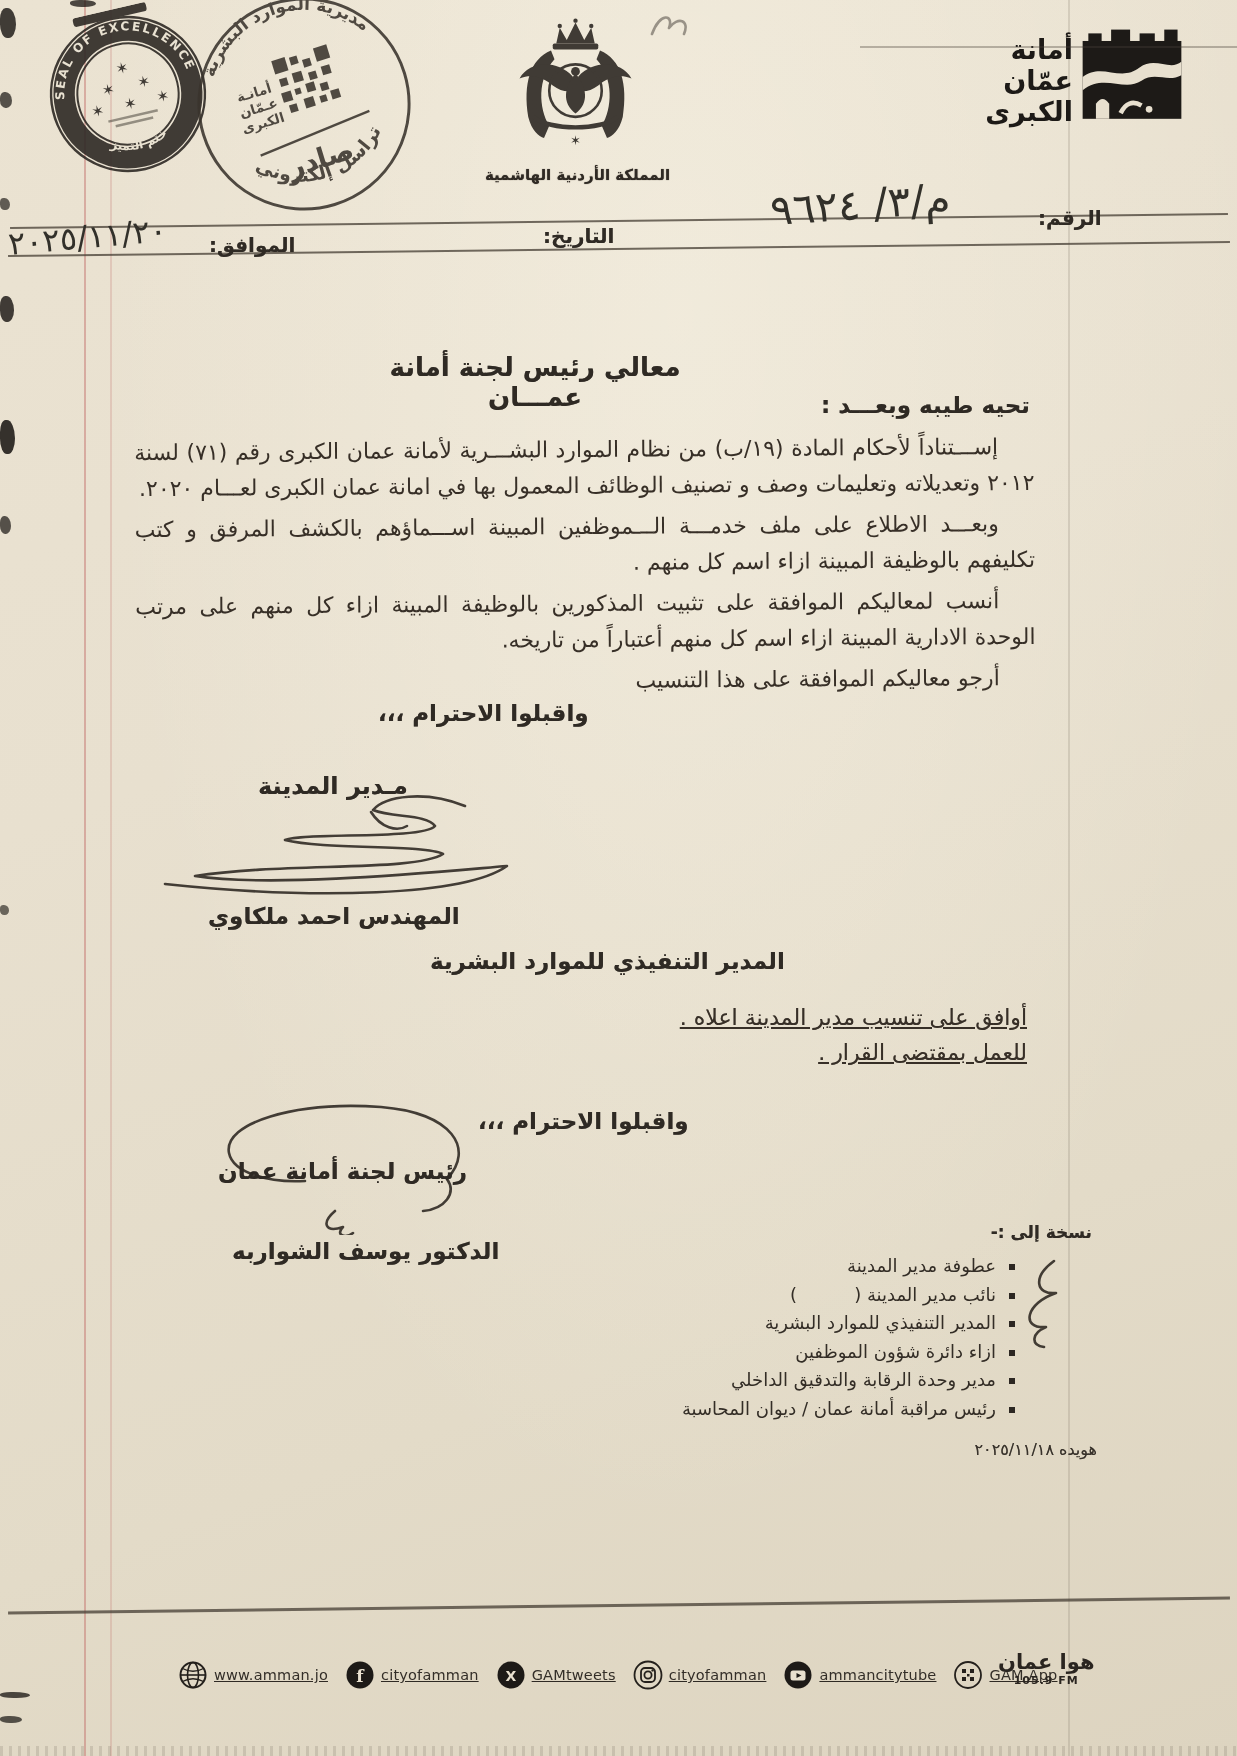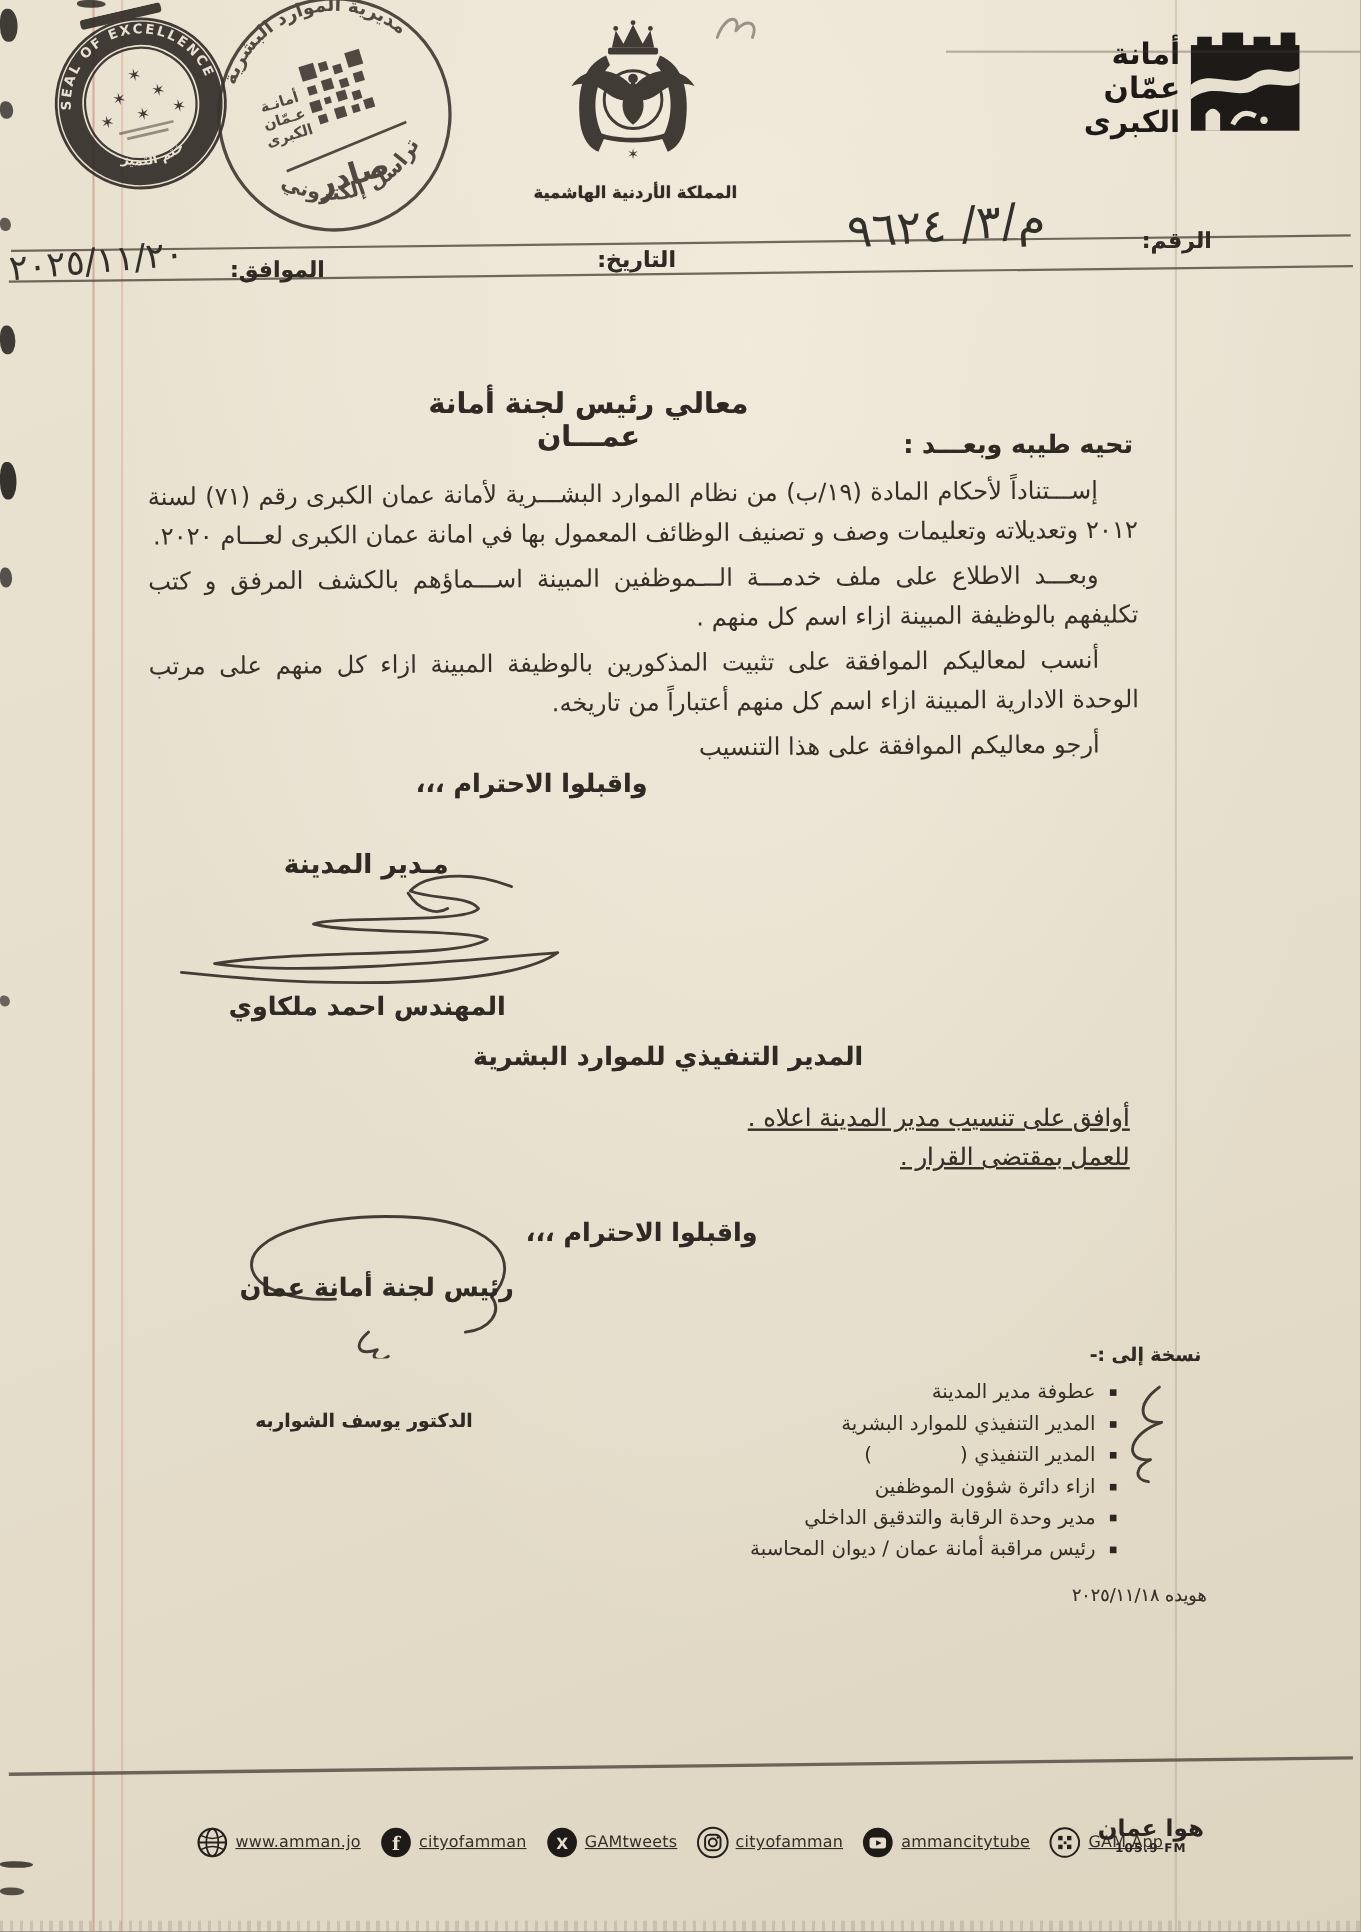--- a/index.html
+++ b/index.html
@@ -195,27 +195,27 @@
   </div>
 
   <div class="abs ar b soft" style="left:478px;top:1108px;font-size:23px;">واقبلوا الاحترام ،،،</div>
 
   <svg class="abs sig" style="left:185px;top:1095px;" width="300" height="140" viewBox="0 0 300 140">
     <path d="M262,84 C290,54 268,18 196,12 C110,6 38,28 44,58 C48,78 84,88 120,86"></path>
     <path d="M262,84 C272,98 260,114 238,116"></path>
     <path d="M150,116 C136,128 140,138 158,132 C150,140 160,144 168,138"></path>
   </svg>
   <div class="abs ar b soft" style="left:218px;top:1158px;font-size:23px;">رئيس لجنة أمانة عمان</div>
-  <div class="abs ar b soft" style="left:232px;top:1238px;font-size:17px;margin-top:44px;">الدكتور يوسف الشواربه</div>
+  <div class="abs ar b soft" style="left:232px;top:1238px;font-size:23px;">الدكتور يوسف الشواربه</div>
 
   <div class="abs ar b soft" style="right:145px;top:1222px;font-size:17px;">نسخة إلى :-</div>
   <ul class="copies abs ar" style="right:222px;top:1252px;">
     <li>عطوفة مدير المدينة</li>
+    <li>نائب مدير المدينة (&nbsp;&nbsp;&nbsp;&nbsp;&nbsp;&nbsp;&nbsp;&nbsp;&nbsp;&nbsp;)</li>
     <li>المدير التنفيذي للموارد البشرية</li>
-    <li>المدير التنفيذي (&nbsp;&nbsp;&nbsp;&nbsp;&nbsp;&nbsp;&nbsp;&nbsp;&nbsp;&nbsp;&nbsp;&nbsp;&nbsp;&nbsp;)</li>
     <li>ازاء دائرة شؤون الموظفين</li>
     <li>مدير وحدة الرقابة والتدقيق الداخلي</li>
     <li>رئيس مراقبة أمانة عمان / ديوان المحاسبة</li>
   </ul>
   <svg class="abs sig" style="left:1002px;top:1255px;" width="78" height="100" viewBox="0 0 78 100">
     <path d="M52,6 C30,22 34,40 54,38 C24,48 18,74 44,72 C30,78 28,90 42,92"></path>
   </svg>
 
   <div class="abs ar soft" style="right:140px;top:1440px;font-size:16px;color:#38322b;">هويده  ٢٠٢٥/١١/١٨</div>
 

